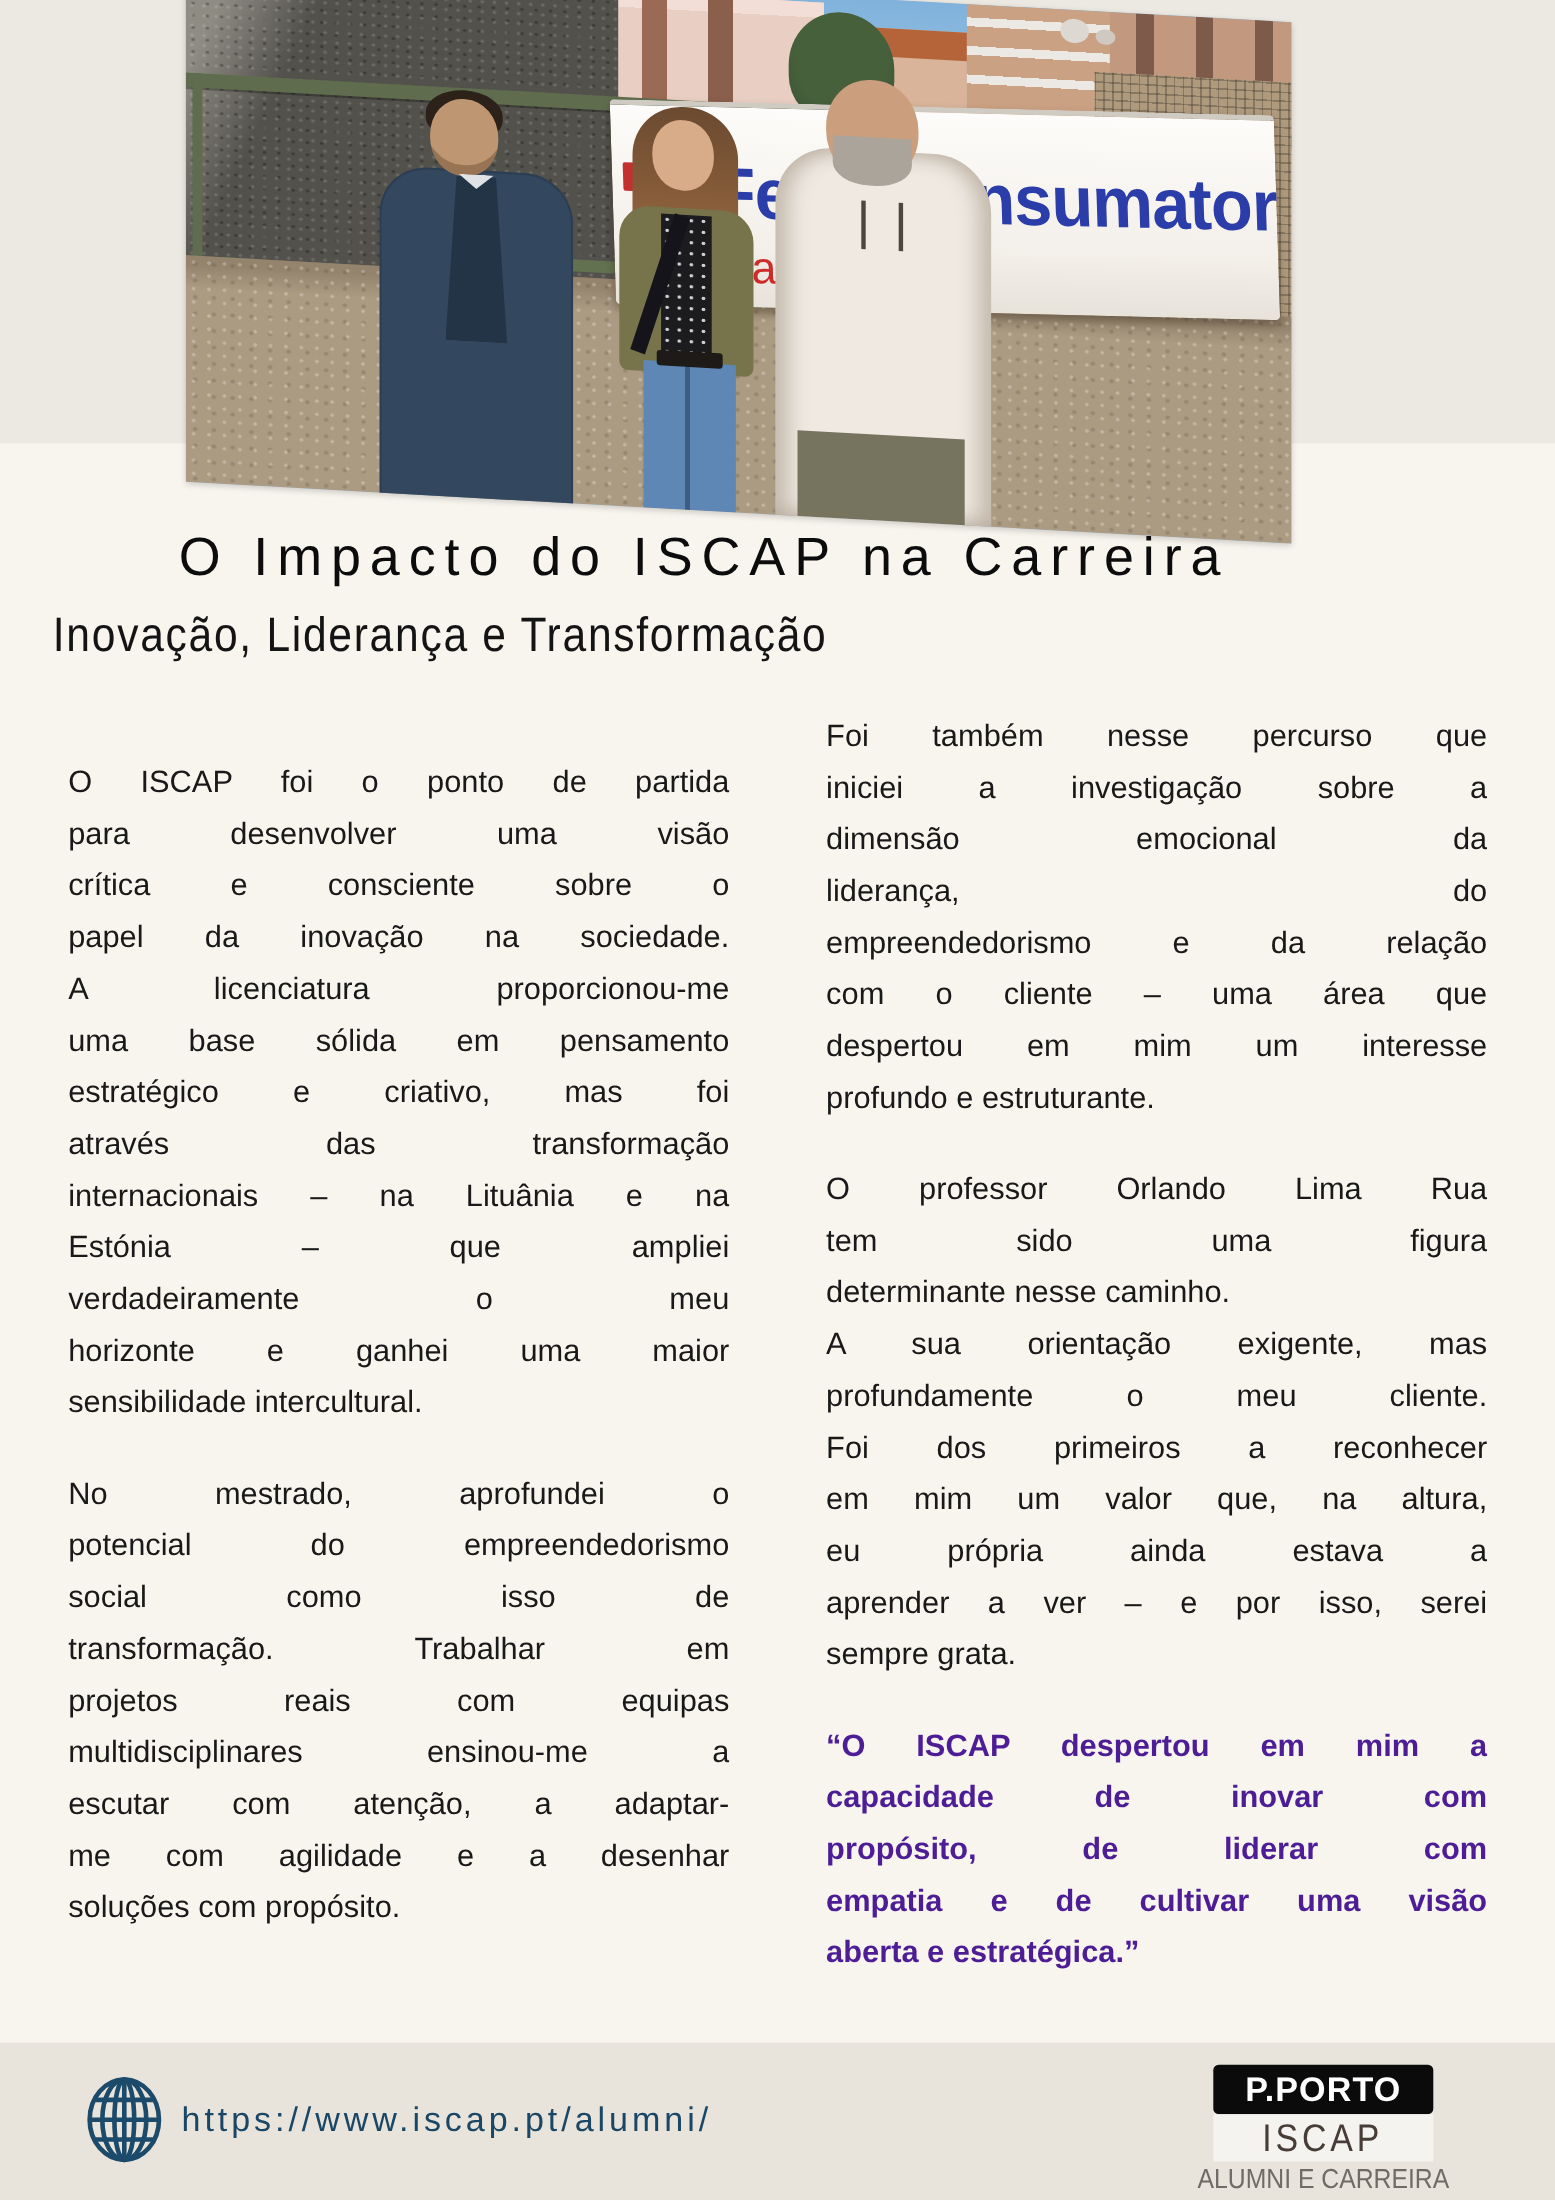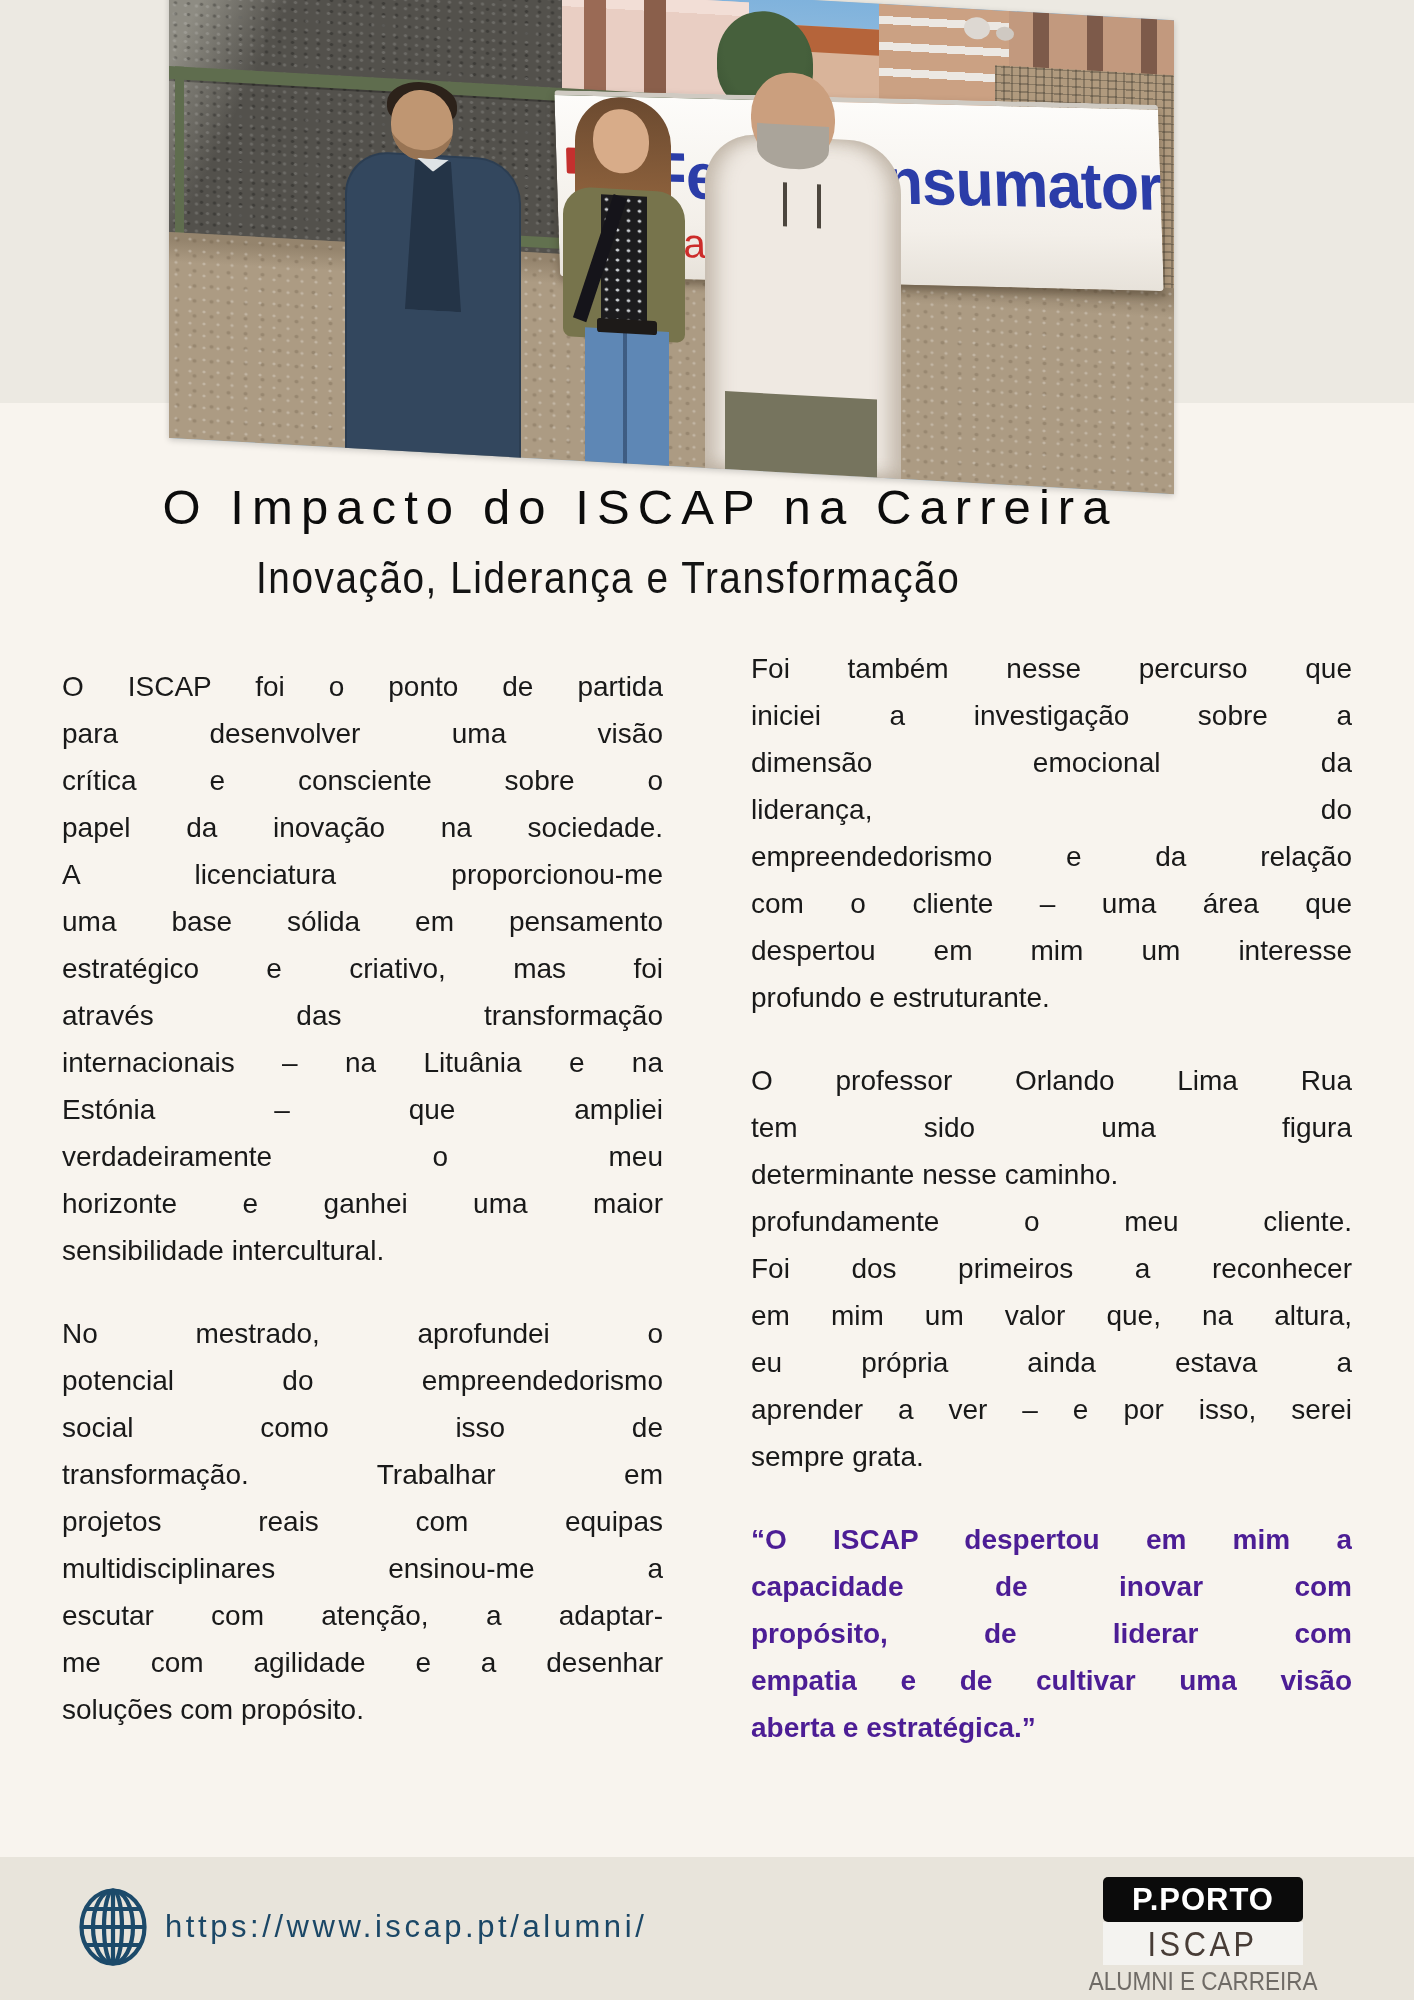--- a/index.html
+++ b/index.html
@@ -80,21 +80,21 @@
   .p3-beard { left:588px; top:126px; width:72px; height:44px; border-radius:0 0 46% 46%; background:#aaa49a; z-index:7; }
   .p3-hood { left:536px; top:138px; width:196px; height:336px; border-radius:52px 52px 0 0; background:#efe9e2;
              box-shadow:inset 12px 0 18px rgba(150,135,115,.45), inset -12px 0 18px rgba(150,135,115,.45); z-index:5; }
   .p3-str1 { left:614px; top:184px; width:4px; height:44px; background:#4c463e; z-index:7; }
   .p3-str2 { left:648px; top:184px; width:4px; height:44px; background:#4c463e; z-index:7; }
   .p3-pants { left:556px; top:396px; width:152px; height:78px; background:#76745e; z-index:6; }
 
   
   .title { position:absolute; left:0; top:479px; width:1280px; text-align:center;
            font-size:49px; font-weight:400; letter-spacing:.165em; color:#0c0c0c; white-space:nowrap; }
-  .subtitle-wrap { position:absolute; left:0; top:553px; width:1216px; text-align:center; }
+  .subtitle-wrap { position:absolute; left:0; top:553px; width:1216px; text-align:left; }
   .subtitle { display:inline-block; font-size:44px; font-weight:500; letter-spacing:.04em; color:#141414;
               transform:scaleX(.88); transform-origin:50% 50%; white-space:nowrap; }
 
   
   .columns { position:absolute; left:62px; top:645px; width:1290px; display:flex; gap:88px; color:#191919;align-items:center; }
   .col { width:601px; }
   .para { margin-bottom:36px; font-size:28px; }
   .para.bold { font-weight:700; color:#4c1d95; }
   .ln { height:47px; line-height:47px; text-align:justify; text-align-last:justify; overflow:hidden; }
   .ln.flush { text-align-last:left; }
@@ -208,20 +208,21 @@
           <div class="ln">liderança, do</div>
           <div class="ln">empreendedorismo e da relação</div>
           <div class="ln">com o cliente – uma área que</div>
           <div class="ln">despertou em mim um interesse</div>
           <div class="ln flush">profundo e estruturante.</div>
         </div>
         <div class="para">
           <div class="ln">O professor Orlando Lima Rua</div>
           <div class="ln">tem sido uma figura</div>
           <div class="ln flush">determinante nesse caminho.</div>
+          <div class="ln">A sua orientação exigente, mas</div>
           <div class="ln">profundamente o meu cliente.</div>
           <div class="ln">Foi dos primeiros a reconhecer</div>
           <div class="ln">em mim um valor que, na altura,</div>
           <div class="ln">eu própria ainda estava a</div>
           <div class="ln">aprender a ver – e por isso, serei</div>
           <div class="ln flush">sempre grata.</div>
         </div>
         <div class="para bold">
           <div class="ln">“O ISCAP despertou em mim a</div>
           <div class="ln">capacidade de inovar com</div>

